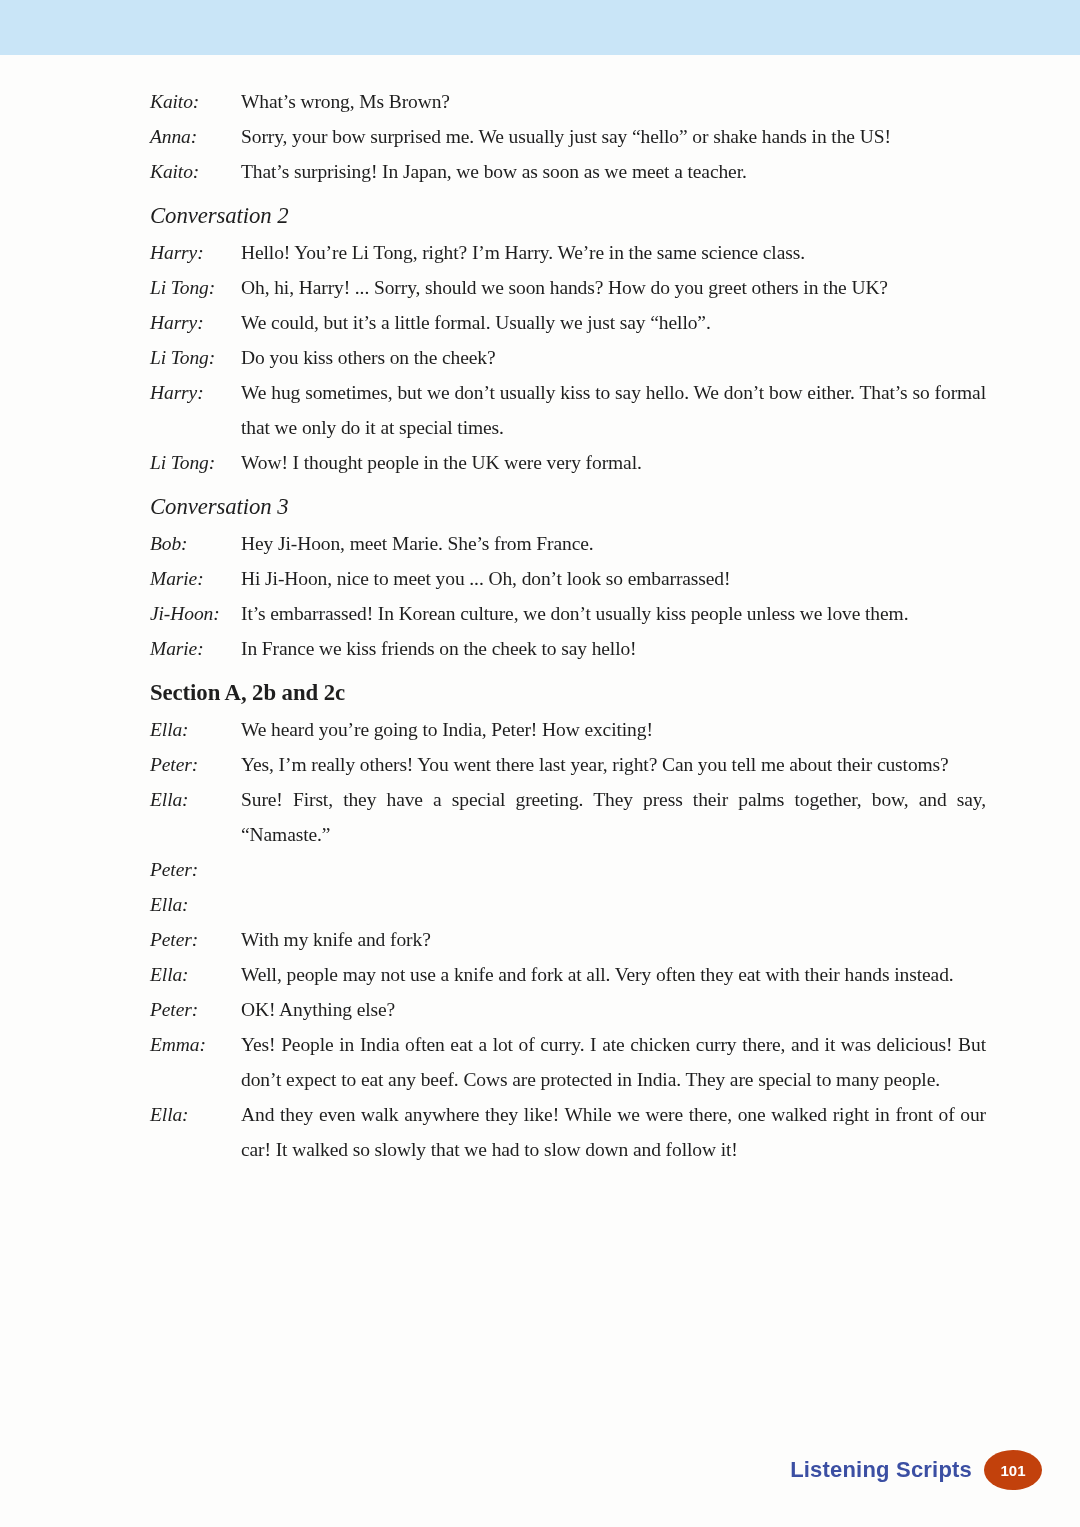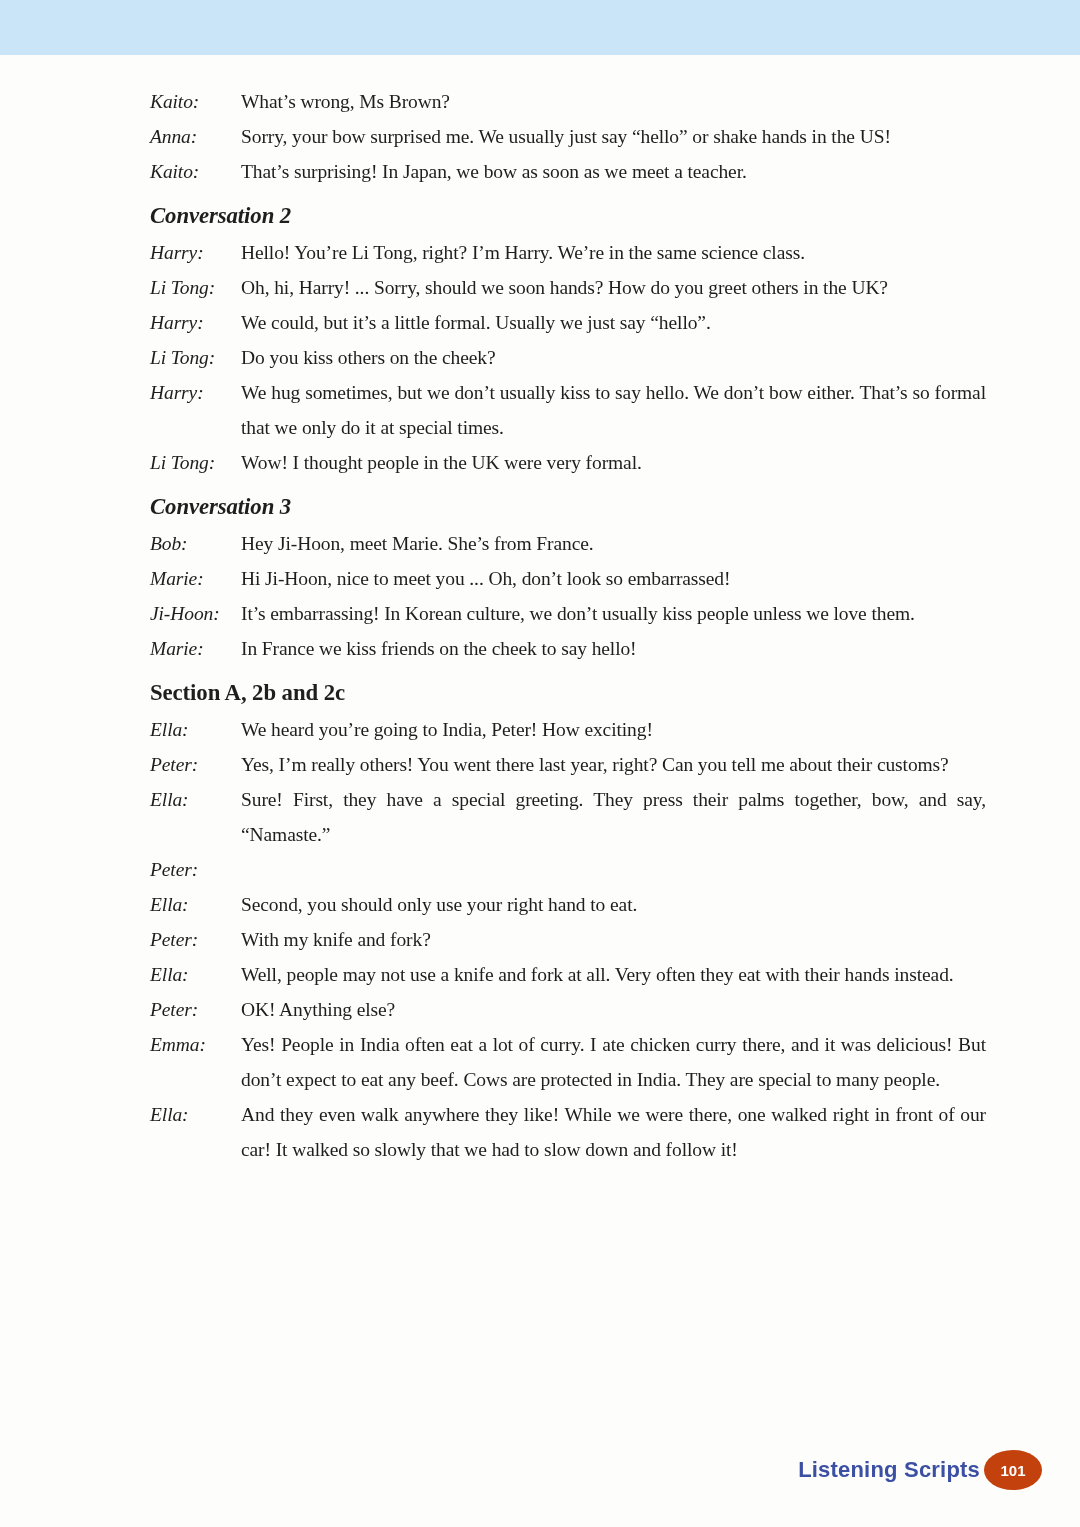--- a/index.html
+++ b/index.html
@@ -22,38 +22,38 @@
     top: 84px;
     left: 150px;
     width: 836px;
     font-size: 19.5px;
     line-height: 35px;
     letter-spacing: -0.1px;
     color: #1e1e1e;
   }
   .section + .section { margin-top: 9px; }
   .section-heading { margin: 0 0 2px 0; }
-  .heading-conversation { font-weight: bold; font-style: italic; }
+  .heading-conversation { font-weight: normal; font-style: italic; }
   .heading-section { font-weight: 600; }
   .line { display: flex; align-items: baseline; }
   .speaker {
     flex: 0 0 91px;
     font-style: italic;
   }
   .utterance {
     flex: 1;
     text-align: justify;
   }
   .footer {
     position: absolute;
     right: 38px;
     bottom: 37px;
     display: flex;
     align-items: center;
-    gap: 4px;
+    gap: 12px;
     font-family: "Liberation Sans", sans-serif;
   }
   .footer-label {
     font-weight: bold;
     font-size: 22px;
     letter-spacing: 0.2px;
   }
   .page-badge {
     width: 58px;
     height: 40px;
@@ -136,21 +136,21 @@
     <span class="utterance">Hey Ji-Hoon, meet Marie. She’s from France.</span>
   </div>
 
   <div class="line">
     <span class="speaker">Marie:</span>
     <span class="utterance">Hi Ji-Hoon, nice to meet you ... Oh, don’t look so embarrassed!</span>
   </div>
 
   <div class="line">
     <span class="speaker">Ji-Hoon:</span>
-    <span class="utterance">It’s embarrassing! In Korean culture, we don’t usually kiss people unless we love them.</span>
+    <span class="utterance">It’s embarrassed! In Korean culture, we don’t usually kiss people unless we love them.</span>
   </div>
 
   <div class="line">
     <span class="speaker">Marie:</span>
     <span class="utterance">In France we kiss friends on the cheek to say hello!</span>
   </div>
 </div>
   </section>
 
   <section class="section">
@@ -170,21 +170,20 @@
     <span class="speaker">Ella:</span>
     <span class="utterance">Sure! First, they have a special greeting. They press their palms together, bow, and say, “Namaste.”</span>
   </div>
 
   <div class="line">
     <span class="speaker">Peter:</span>
   </div>
 
   <div class="line">
     <span class="speaker">Ella:</span>
-    <span class="utterance">Second, you should only use your right hand to eat.</span>
   </div>
 
   <div class="line">
     <span class="speaker">Peter:</span>
     <span class="utterance">With my knife and fork?</span>
   </div>
 
   <div class="line">
     <span class="speaker">Ella:</span>
     <span class="utterance">Well, people may not use a knife and fork at all. Very often they eat with their hands instead.</span>

